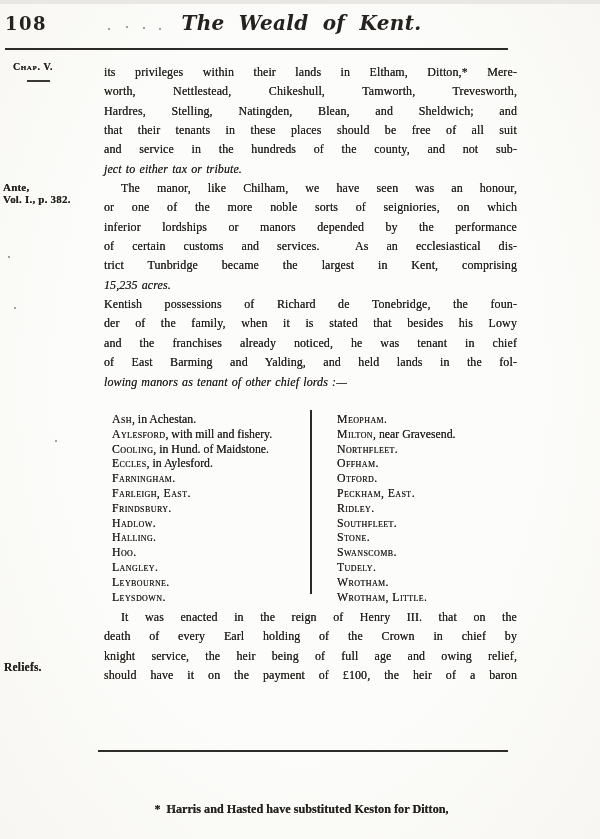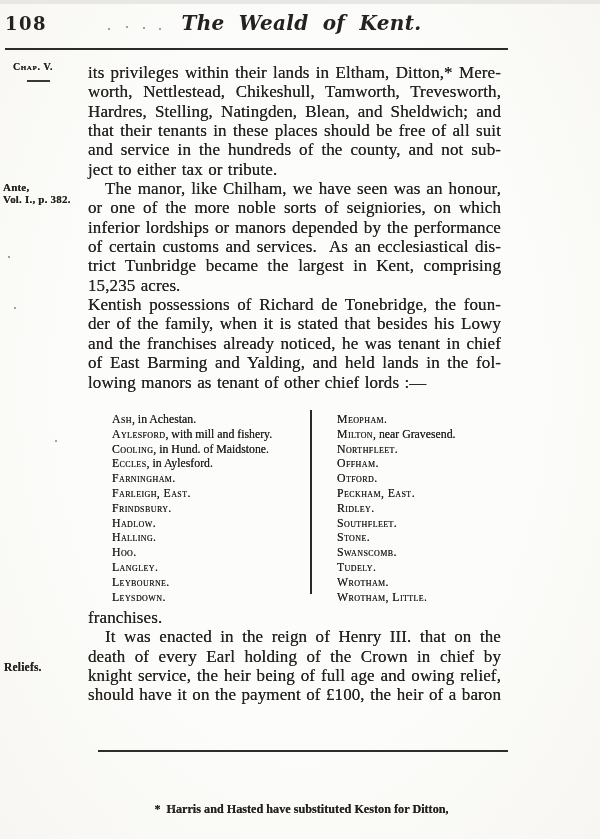--- a/index.html
+++ b/index.html
@@ -40,29 +40,29 @@
     font-variant:small-caps;letter-spacing:.6px;
   }
   .chapter-underline{
     position:absolute;left:27px;top:76px;width:23px;height:2.2px;
     background:#3a3835;
   }
   .margin-ante{left:3px;top:177px;font-size:11px;line-height:12px;letter-spacing:.2px;}
   .margin-reliefs{left:4px;top:657px;font-size:11.5px;letter-spacing:.2px;}
   
   .text-block{
-    position:absolute;left:88px;width:413px;
-    font-size:17px;line-height:19.35px;
+    position:absolute;left:104px;width:413px;
+    font-size:12px;line-height:19.35px;
     letter-spacing:.1px;word-spacing:1px;
     text-shadow:0 0 .5px rgba(36,33,30,.85);
   }
   .text-block-top{top:59px;}
   .text-block-bottom{top:604px;}
   .line{text-align:justify;text-align-last:justify;white-space:normal;}
-  .line.end{text-align-last:left;}
+  .line.end{text-align-last:left;font-style:italic;}
   .line.ind{text-indent:17px;}
   
   .manor-list{
     position:absolute;left:95px;top:408px;width:413px;height:196px;
     font-size:11.8px;line-height:14.8px;
     text-shadow:0 0 .45px rgba(36,33,30,.85);
   }
   .manor-col{position:absolute;top:0;}
   .manor-col-left{left:17px;width:196px;}
   .manor-col-right{left:242px;width:170px;}
@@ -157,21 +157,20 @@
         <div class="manor-item"><span class="sc">Stone.</span></div>
         <div class="manor-item"><span class="sc">Swanscomb.</span></div>
         <div class="manor-item"><span class="sc">Tudely.</span></div>
         <div class="manor-item"><span class="sc">Wrotham.</span></div>
         <div class="manor-item"><span class="sc">Wrotham, Little.</span></div>
       </div>
   </div>
 
   <div class="text-block text-block-bottom" id="text-block-bottom">
       <div>
-        <div class="line end">franchises.</div>
       </div>
       <div>
         <div class="line ind">It was enacted in the reign of Henry III. that on the</div>
         <div class="line">death of every Earl holding of the Crown in chief by</div>
         <div class="line">knight service, the heir being of full age and owing relief,</div>
         <div class="line">should have it on the payment of £100, the heir of a baron</div>
       </div>
     </div>
 
   <div class="footnote-rule"></div>

